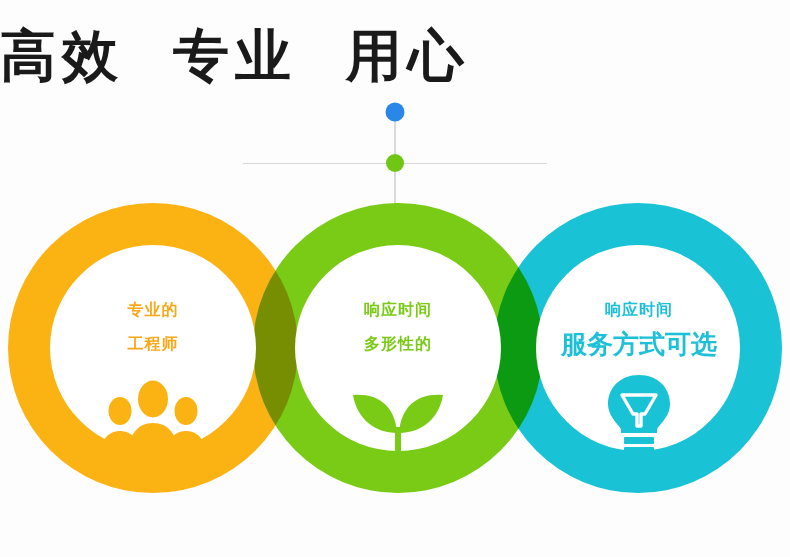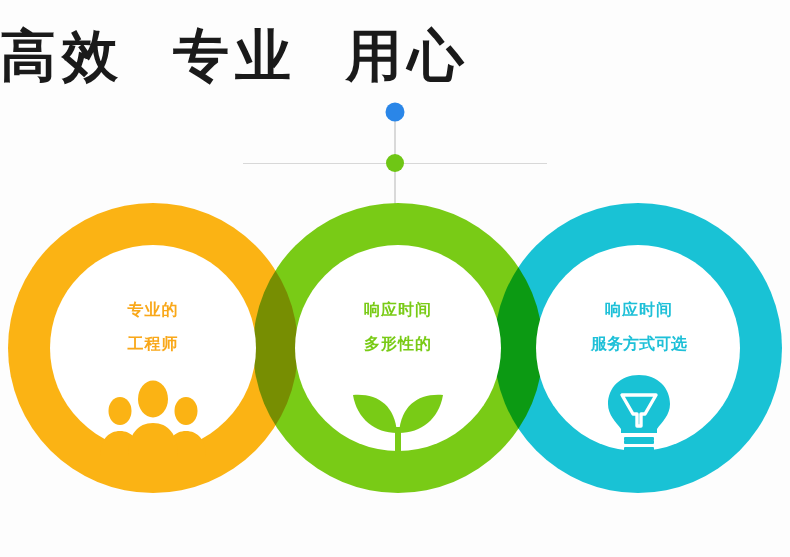--- a/index.html
+++ b/index.html
@@ -107,21 +107,21 @@
     top: 48px;
   }
   .card-line {
     display: block;
     font-size: 16px;
     font-weight: 700;
     line-height: 34px;
     letter-spacing: 1px;
     white-space: nowrap;
   }
-  #card-cyan .card-line.wide { font-size: 16px; letter-spacing: 0px; }
+  #card-cyan .card-line.wide { font-size: 26px; letter-spacing: 0px; }
 
   .c-orange { color: #f9a81a; }
   .c-green  { color: #79cb16; }
   .c-cyan   { color: #1ec0d8; }
 
   .card-icon {
     position: absolute;
     left: 0;
     width: 206px;
     bottom: -6px;

